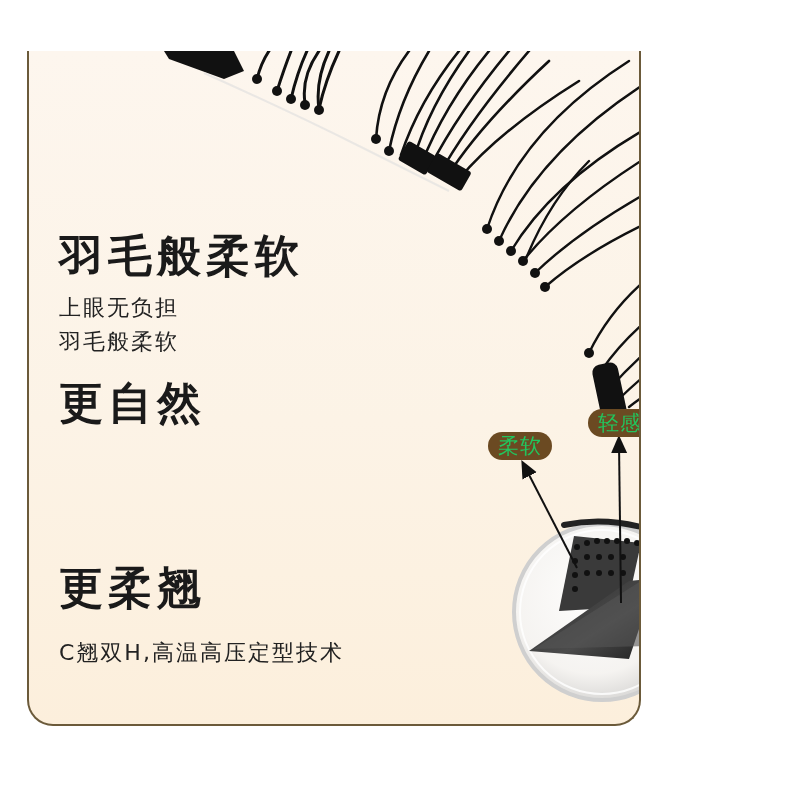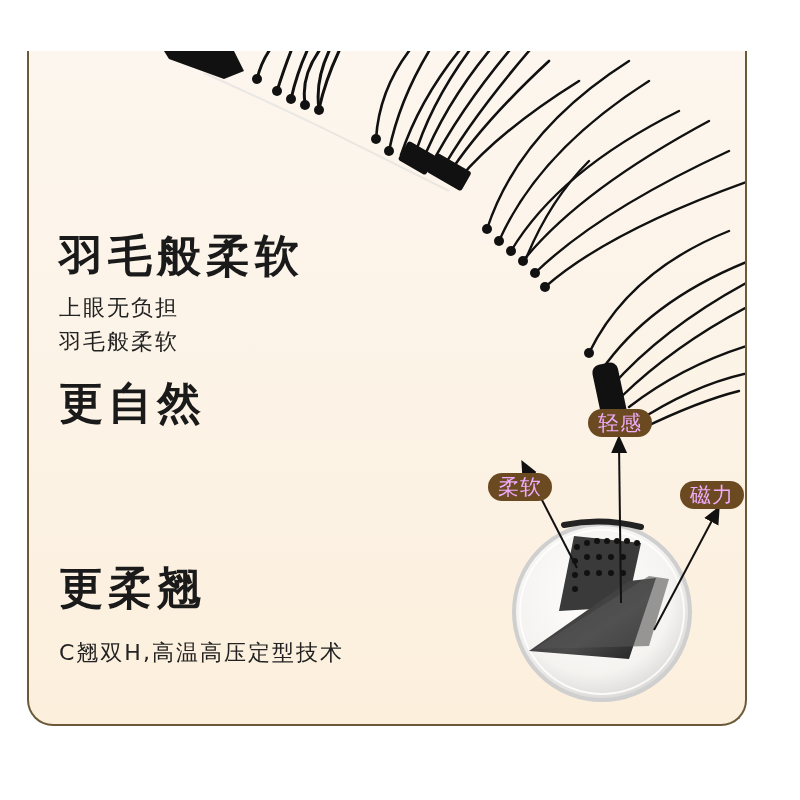--- a/index.html
+++ b/index.html
@@ -2,21 +2,21 @@
 <html><head>
   <meta charset="utf-8">
   <style>
     * { margin: 0; padding: 0; box-sizing: border-box; }
     html, body { width: 800px; height: 800px; background: #ffffff; overflow: hidden; }
     body { position: relative; font-family: "DejaVu Sans", "Liberation Sans", sans-serif; }
 
     .card {
       position: absolute;
       left: 27px; top: 51px;
-      width: 720px; height: 675px;
+      width: 614px; height: 675px;
       border-left: 2px solid #6b5a3a;
       border-right: 2px solid #6b5a3a;
       border-bottom: 2px solid #6b5a3a;
       border-radius: 0 0 26px 26px;
       background: linear-gradient(180deg, #fdf6ee 0%, #fcf3e6 55%, #fcefdc 100%);
       overflow: hidden;
     }
 
     .lash-art { position: absolute; left: 0; top: 0; width: 746px; height: 675px; }
 
@@ -37,21 +37,21 @@
       white-space: nowrap;
     }
     .block .body div { height: 34px; }
 
     .badge {
       position: absolute;
       height: 28px;
       padding: 0 7px;
       border-radius: 14px;
       background: #6b4a22;
-      color: #f0abfc;
+      color: #22c55e;
       font-size: 21px;
       line-height: 28px;
       letter-spacing: 1px;
       white-space: nowrap;
       text-align: center;
     }
   </style>
 </head>
 <body>
 
@@ -188,17 +188,17 @@
     <h2>更自然</h2>
   </div>
 
   <div class="block" style="top:514px;">
     <h2>更柔翘</h2>
     <div class="body" style="margin-top:25px;">
       <div>C翘双H,高温高压定型技术</div>
     </div>
   </div>
 
-  <div class="badge" style="left:459px; top:381px; width:64px;margin-top:41px;">柔软</div>
+  <div class="badge" style="left:459px; top:381px; width:64px;">柔软</div>
   <div class="badge" style="left:559px; top:358px; width:64px;">轻感</div>
   <div class="badge" style="left:651px; top:430px; width:64px;">磁力</div>
 
 </div>
 
 </body></html>

